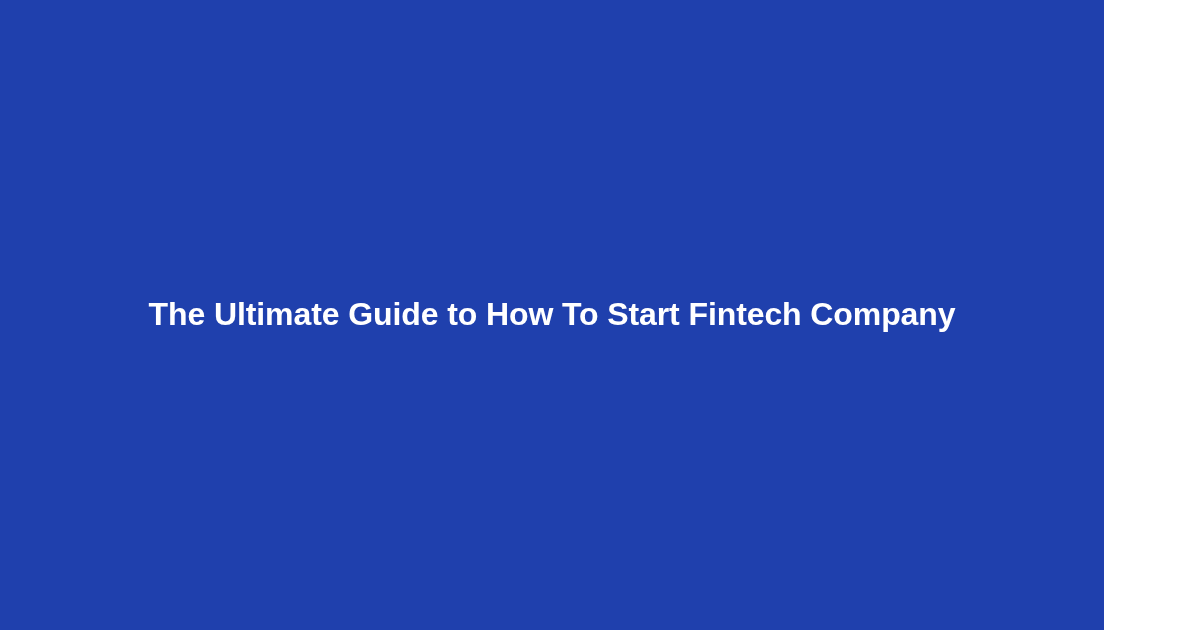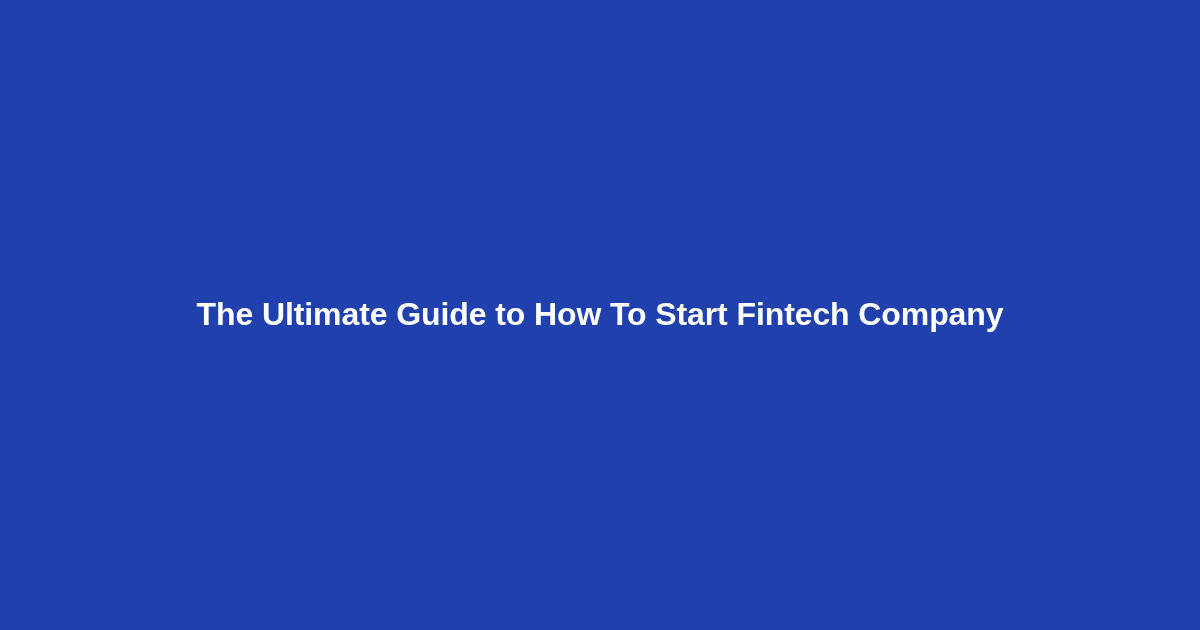--- a/index.html
+++ b/index.html
@@ -11,21 +11,21 @@
     width: 1200px;
     height: 630px;
     overflow: hidden;
     font-family: "Liberation Sans", sans-serif;
     background: #ffffff;
   }
 
   .og-card {
     position: relative;
     box-sizing: border-box;
-    width: 1200px;
+    width: 1104px;
     height: 630px;
     display: flex;
     align-items: center;
     justify-content: center;
     background-color: #1f40ad;
   }
 
   .og-card__inner {
     box-sizing: border-box;
     width: 100%;

